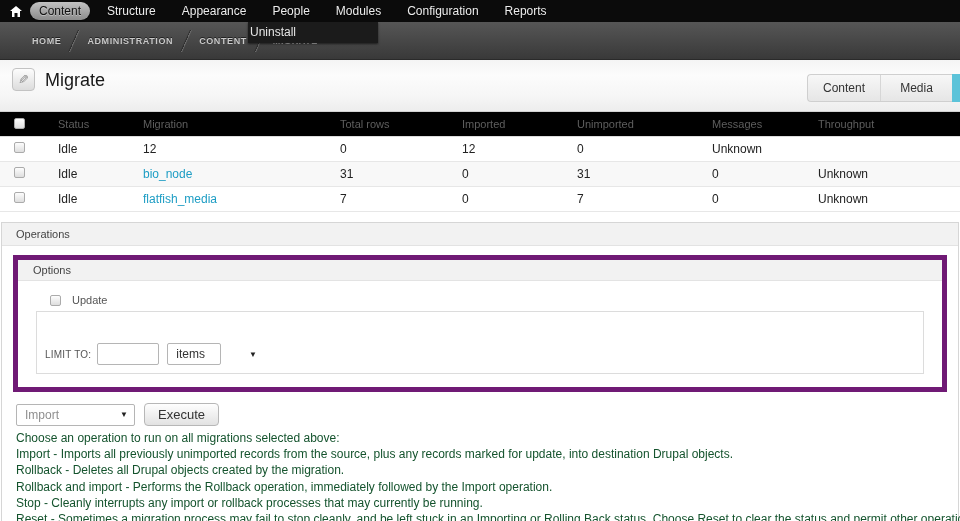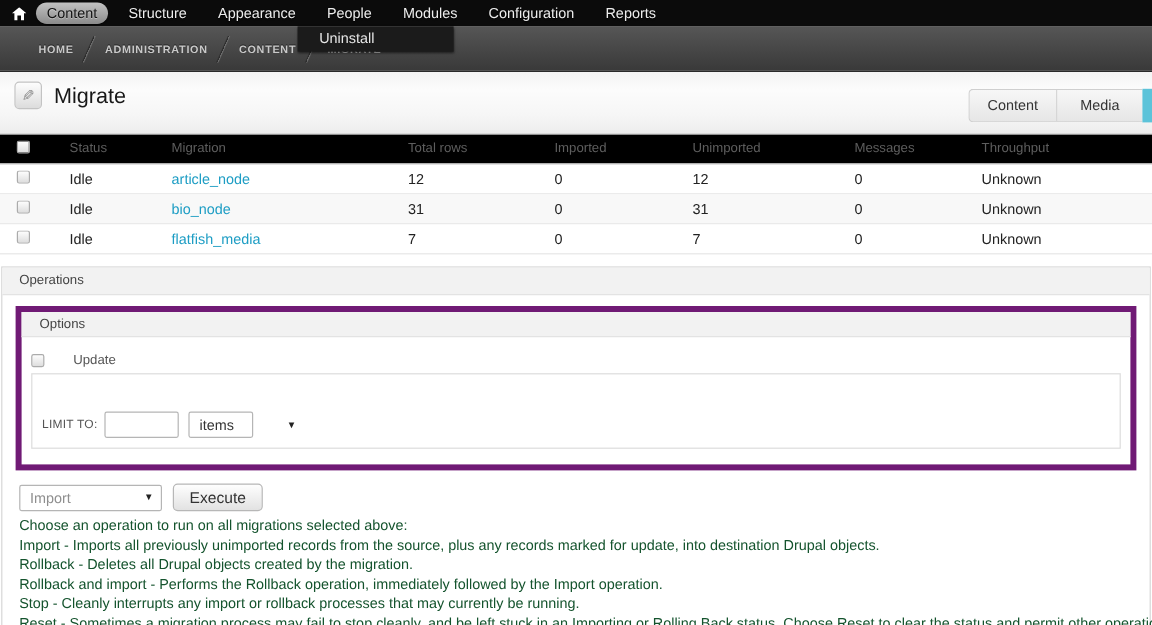--- a/index.html
+++ b/index.html
@@ -12,21 +12,21 @@
   .menu-item { color:#ededed; font-size:12px; padding:2px 9px; margin:0 4px; cursor:pointer; white-space:nowrap; text-shadow:0 1px 1px #000; }
   .menu-item.active { background:linear-gradient(180deg,#c2c2c2,#8b8b8b); color:#111; border-radius:10px; text-shadow:0 1px 0 rgba(255,255,255,.35); box-shadow:0 1px 1px rgba(0,0,0,.6); }
 
   
   .breadcrumb { height:38px; background:linear-gradient(180deg,#565656,#393939); display:flex; align-items:center; padding-left:32px; border-bottom:1px solid #2a2a2a; }
   .crumb { color:#c9c9c9; font-size:9px; font-weight:bold; letter-spacing:.6px; cursor:pointer; white-space:nowrap; text-shadow:0 -1px 0 #222; }
   .crumb-sep { width:2px; height:22px; margin:0 12px; background:linear-gradient(90deg,#2e2e2e 50%,#6a6a6a 50%); transform:skewX(-24deg); }
 
   
   .dropdown { position:absolute; left:248px; top:22px; width:130px; z-index:50; background:#1b1b1b; box-shadow:0 1px 2px rgba(0,0,0,.6); }
-  .dropdown-item { height:21px; line-height:21px; padding-left:18px; color:#e6e6e6; font-size:12px; cursor:pointer; }
+  .dropdown-item { height:21px; line-height:21px; padding-left:2px; color:#e6e6e6; font-size:12px; cursor:pointer; }
 
   
   .page-header { position:relative; height:52px; background:linear-gradient(180deg,#f4f4f4 0,#fcfcfc 30%,#f6f6f6 70%,#ededed 100%); border-bottom:1px solid #d2d2d2; }
   .edit-btn { position:absolute; left:12px; top:8px; width:23px; height:23px; border:1px solid #c3c3c3; border-radius:4px; background:linear-gradient(180deg,#fdfdfd,#dcdcdc); cursor:pointer; color:#8a8a8a; font-size:13px; line-height:21px; text-align:center; }
   .edit-btn .pencil { display:inline-block; transform:scaleX(-1); }
   .page-title { position:absolute; left:45px; top:10px; font-size:18px; font-weight:normal; color:#181818; }
   .tabs { position:absolute; right:8px; top:14px; height:28px; display:flex; border:1px solid #cfcfcf; border-right:none; border-radius:4px 0 0 4px; background:linear-gradient(180deg,#f7f7f7,#e6e6e6); overflow:hidden; }
   .tab { width:72px; height:100%; display:flex; align-items:center; justify-content:center; font-size:12px; color:#333; cursor:pointer; }
   .tab + .tab { border-left:1px solid #d6d6d6; }
   .tab-strip { position:absolute; right:0; top:14px; width:8px; height:28px; cursor:pointer; }
@@ -39,22 +39,22 @@
   .td { padding-left:14px; font-size:12px; color:#222; white-space:nowrap; overflow:hidden; }
   .tr.head .td { font-size:11px; color:#5e5e5e; }
   .mig-link { color:#1d9dc4; cursor:pointer; text-decoration:none; }
   .checkbox { width:11px; height:11px; border:1px solid #ababab; border-radius:2px; background:linear-gradient(180deg,#fdfdfd,#dedede); cursor:pointer; display:inline-block; }
 
   
   .operations { margin:10px 1px 0; border:1px solid #d6d6d6; background:#fff; }
   .fs-legend { height:23px; line-height:23px; padding-left:14px; background:#f2f2f2; font-size:11px; color:#444; border-bottom:1px solid #e3e3e3; }
   .options { margin:9px 11px 0; border:5px solid #701a75; }
   .options .fs-legend { padding-left:15px; height:21px; line-height:21px; }
-  .update-row { display:flex; align-items:center; gap:24px; margin:13px 0 0 8px; font-size:11px; color:#555; cursor:pointer; width:80px; }
-  .limit-box { margin:5px 8px 13px; border:1px solid #dcdcdc; padding:31px 0 8px 8px; }
+  .update-row { display:flex; align-items:center; gap:11px; margin:13px 0 0 32px; font-size:11px; color:#555; cursor:pointer; width:80px; }
+  .limit-box { margin:5px 18px 13px; border:1px solid #dcdcdc; padding:31px 0 8px 8px; }
   .limit-row { display:flex; align-items:center; }
   .limit-label { font-size:10px; color:#555; margin-right:6px; letter-spacing:.2px; }
   .limit-input { width:62px; height:22px; border:1px solid #b5b5b5; border-radius:2px; background:#fff; font-size:12px; padding:0 4px; }
   .selectbox { height:22px; border:1px solid #b5b5b5; border-radius:2px; background:#fff; display:flex; align-items:center; justify-content:space-between; padding:0 6px 0 8px; font-size:12px; color:#333; cursor:pointer; }
   .selectbox .arrow { font-size:8px; color:#222; margin-left:8px; }
   .selectbox.small { width:54px; margin-left:8px;gap:36px; }
   .selectbox.op { width:119px; }
   .selectbox.op .sel-text { color:#8f8f8f; }
   .action-row { display:flex; align-items:center; margin:11px 0 0 14px; }
   .execute-btn { margin-left:9px; height:23px; padding:0 13px; border:1px solid #b7b7b7; border-radius:4px; background:linear-gradient(180deg,#fefefe,#e2e2e2); font-size:13px; color:#333; cursor:pointer; font-family:inherit; }
@@ -111,21 +111,20 @@
     <div class="td">Total rows</div>
     <div class="td">Imported</div>
     <div class="td">Unimported</div>
     <div class="td">Messages</div>
     <div class="td">Throughput</div>
   </div>
 
   <div class="tr">
     <div class="td"><span class="checkbox"></span></div>
     <div class="td">Idle</div>
-    <div class="td"><a class="mig-link">article_node</a></div>
     <div class="td">12</div>
     <div class="td">0</div>
     <div class="td">12</div>
     <div class="td">0</div>
     <div class="td">Unknown</div>
   </div>
 
   <div class="tr odd">
     <div class="td"><span class="checkbox"></span></div>
     <div class="td">Idle</div>

